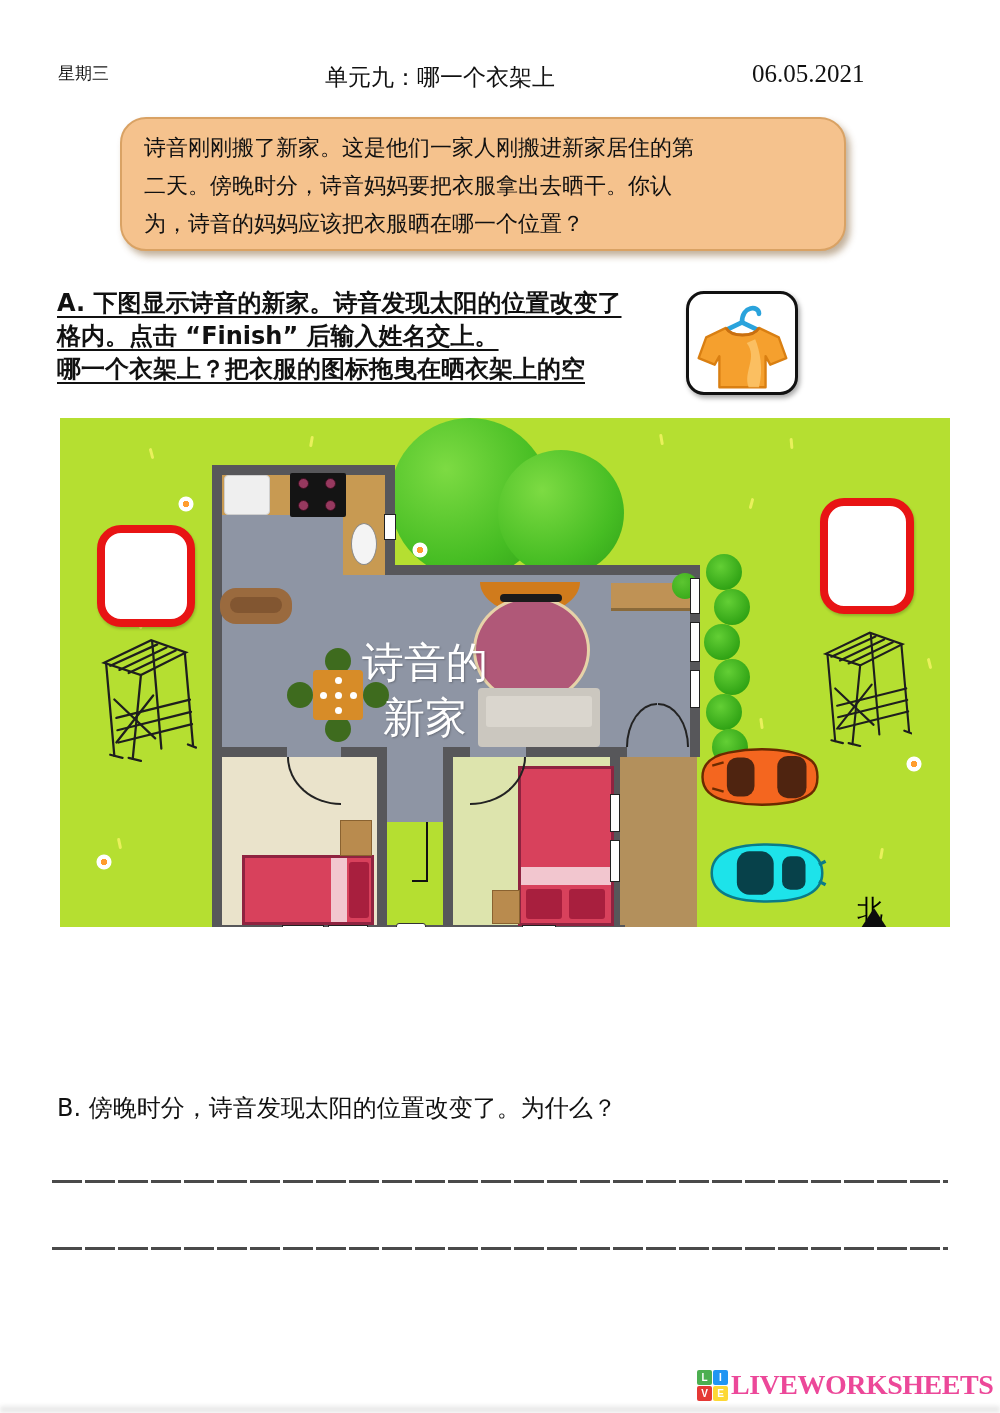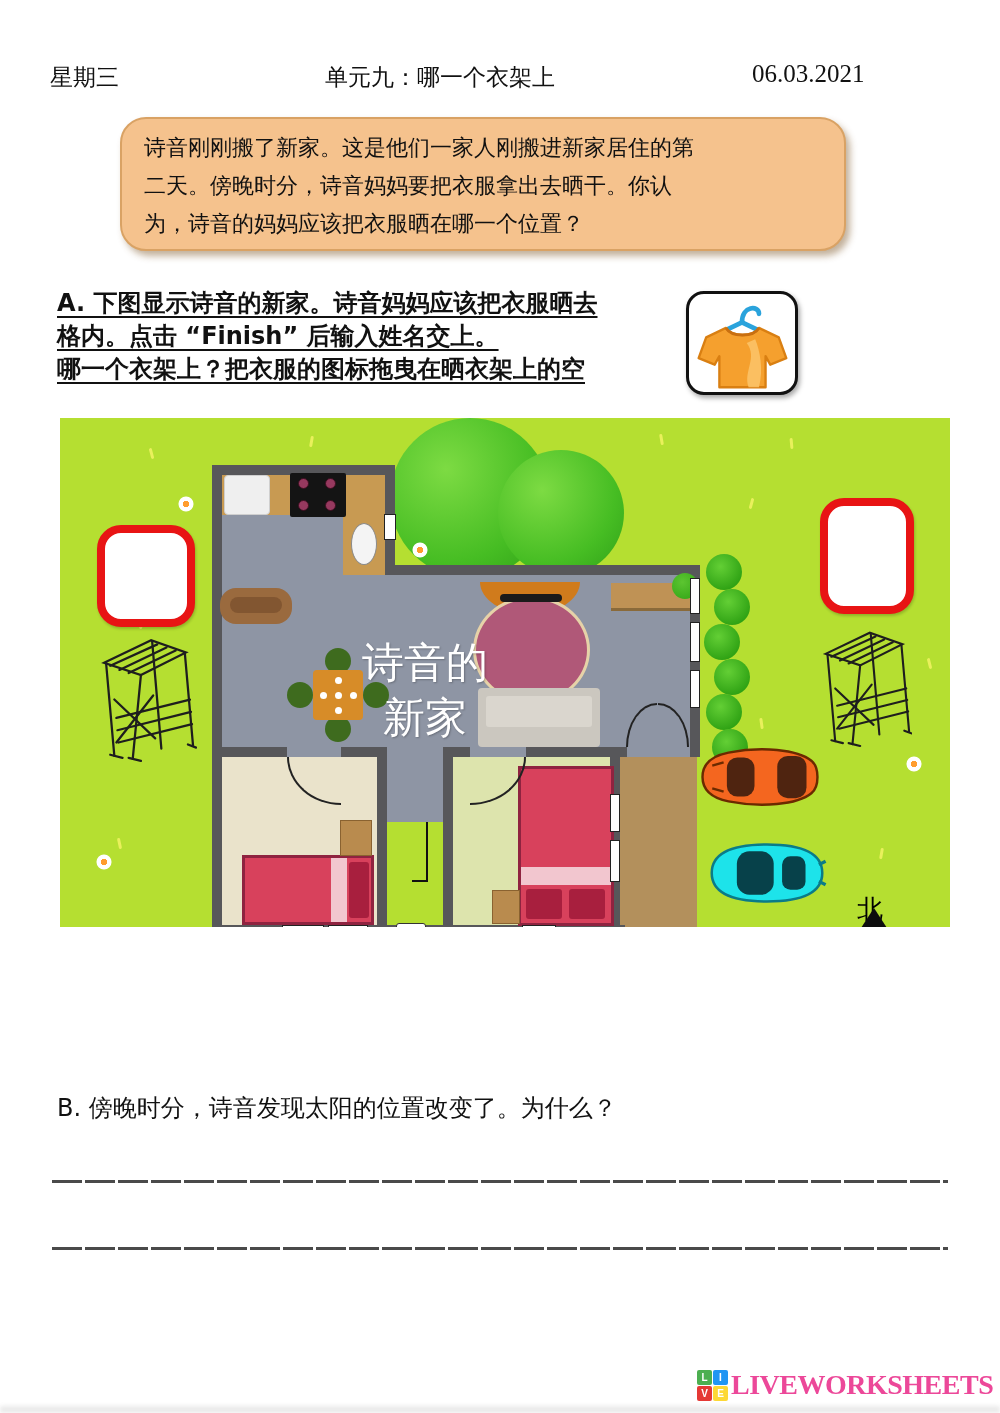--- a/index.html
+++ b/index.html
@@ -5,21 +5,21 @@
   * { margin:0; padding:0; box-sizing:border-box; }
   html,body { background:#e9e9e9; }
   .page {
     position:relative; width:1000px; height:1413px; margin:0 auto;
     background:#ffffff; overflow:hidden;
     font-family:"DejaVu Sans", sans-serif; color:#111;
   }
   .abs { position:absolute; }
 
   
-  .hdr-day   { left:50px;  top:62px; font-size:23px; }
+  .hdr-day   { left:58px;  top:62px; font-size:17px; }
   .hdr-unit  { left:325px; top:62px; font-size:23px; }
   .hdr-date  { left:752px; top:60px; font-size:25px; font-family:"Liberation Serif", serif; }
 
   
   .bubble {
     left:120px; top:117px; width:726px; height:134px;
     background:#f5c28d; border:2px solid #d9a264; border-radius:26px;
     box-shadow:4px 5px 7px rgba(120,80,30,.45);
     padding:10px 22px 0 22px;
   }
@@ -117,30 +117,30 @@
 
   .page-edge { left:0; top:1406px; width:100%; height:7px; background:#d8d8d8; filter:blur(2px); opacity:.55; }
 </style>
 </head>
 <body>
 
 <div class="page">
 
   <span class="abs hdr-day">星期三</span>
   <span class="abs hdr-unit">单元九：哪一个衣架上</span>
-  <span class="abs hdr-date">06.03.2021</span>
+  <span class="abs hdr-date">06.05.2021</span>
 
   <div class="abs bubble">
     <div>诗音刚刚搬了新家。这是他们一家人刚搬进新家居住的第</div>
     <div>二天。傍晚时分，诗音妈妈要把衣服拿出去晒干。你认</div>
     <div>为，诗音的妈妈应该把衣服晒在哪一个位置？</div>
   </div>
 
   <div class="abs secA">
-    <div>A. 下图显示诗音的新家。诗音妈妈应该把衣服晒去</div>
+    <div>A. 下图显示诗音的新家。诗音发现太阳的位置改变了</div>
     <div>格内。点击 “Finish” 后输入姓名交上。</div>
     <div>哪一个衣架上？把衣服的图标拖曳在晒衣架上的空</div>
   </div>
 
   <div class="abs tshirt-box">
     <svg width="106" height="98" viewBox="0 0 110 104">
       <path d="M55 30 C55 12 73 12 73 21" fill="none" stroke="#2aa3dc" stroke-width="5" stroke-linecap="round"></path>
       <path d="M55 30 L86 45 M55 30 L24 45" fill="none" stroke="#2aa3dc" stroke-width="5" stroke-linecap="round"></path>
       <path d="M38 36 L17 46 L9 68 L26 75 L31 66 L31 99 L80 99 L80 66 L85 75 L102 68 L94 46 L73 36 C67 46 44 46 38 36 Z" fill="#f5a02e" stroke="#d97f12" stroke-width="2.5" stroke-linejoin="round"></path>
       <path d="M38 36 C44 46 67 46 73 36" fill="none" stroke="#c96f10" stroke-width="3"></path>

